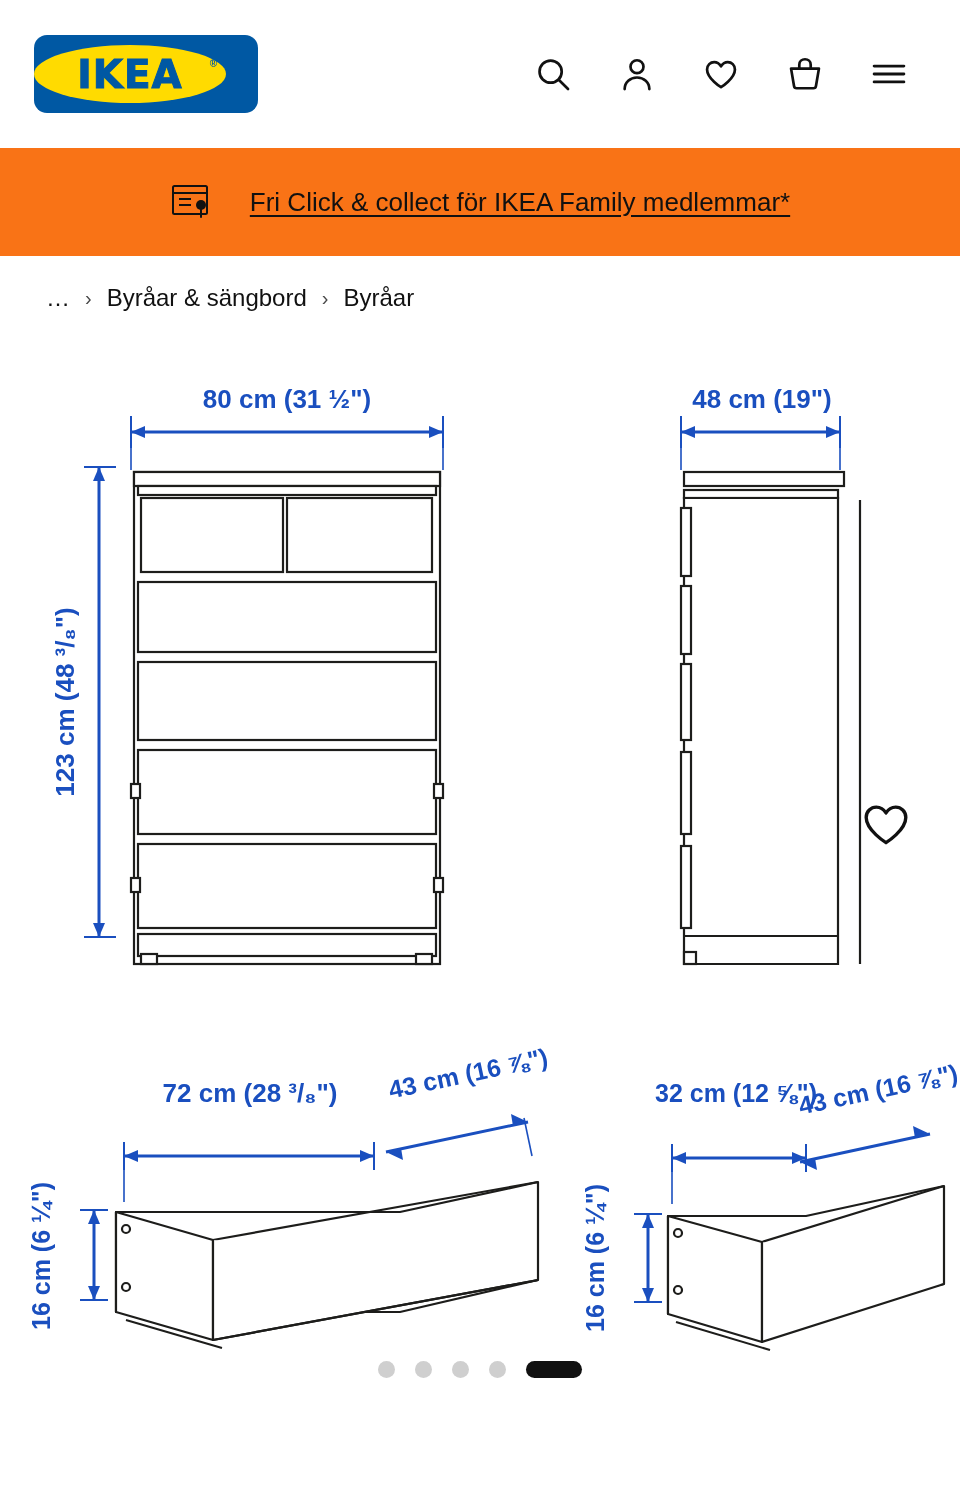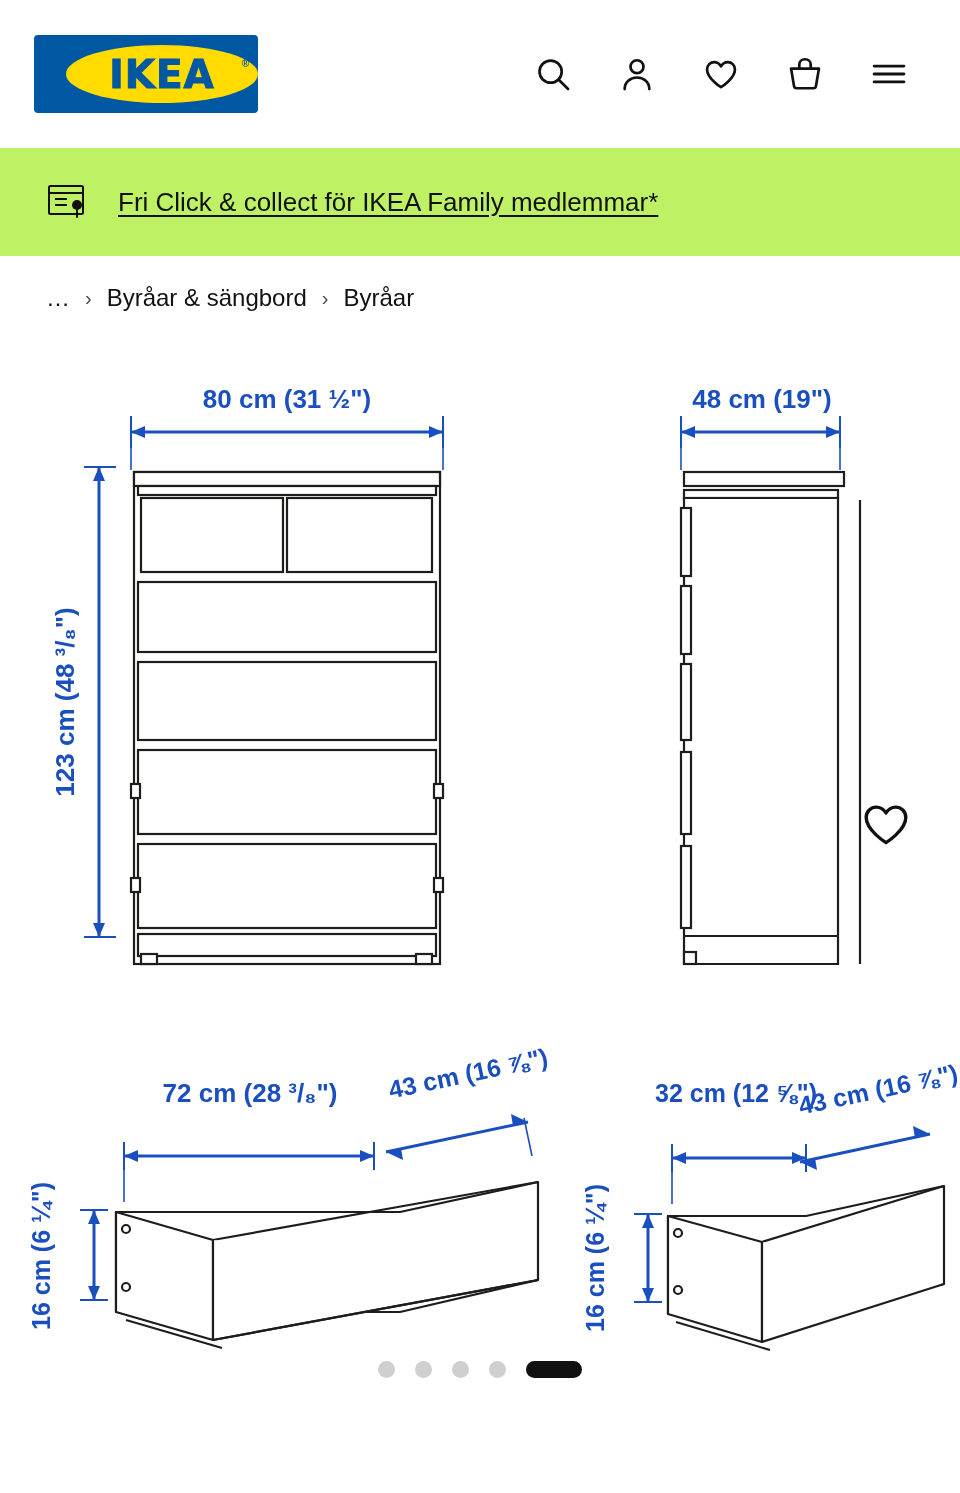--- a/index.html
+++ b/index.html
@@ -17,22 +17,22 @@
     position: relative;
     height: 148px;
     display: flex;
     align-items: center;
     padding: 0 34px;
     background: #ffffff;
   }
   .logo {
     width: 224px; height: 78px;
     background: #0058a3;
-    border-radius: 4px;
-    display: flex; align-items: center; justify-content: flex-end;
+    border-radius: 13px;
+    display: flex; align-items: center; justify-content: flex-start;
   }
   .logo-oval {
     width: 192px; height: 58px;
     background: #ffdb00;
     border-radius: 50%;
     display: flex; align-items: center; justify-content: center;
     position: relative;
   }
   .logo-oval span.word {
     font-family: "DejaVu Sans", sans-serif;
@@ -55,25 +55,26 @@
     gap: 46px;
     margin-left: auto;
     margin-right: 18px;
   }
   .hicon { width: 38px; height: 38px; display:flex; align-items:center; justify-content:center; cursor: pointer; }
   .hicon svg { display:block; }
 
   
   .promo {
     height: 108px;
-    background: #bef264;
+    background: #f97316;
     display: flex;
     align-items: center;
     padding: 0 46px;
-    gap: 22px;
+    gap: 30px;
+    justify-content: center;
   }
   .promo-text {
     font-size: 26px;
     color: #111111;
     text-decoration: underline;
     text-underline-offset: 4px;
     cursor: pointer;
   }
 
   

